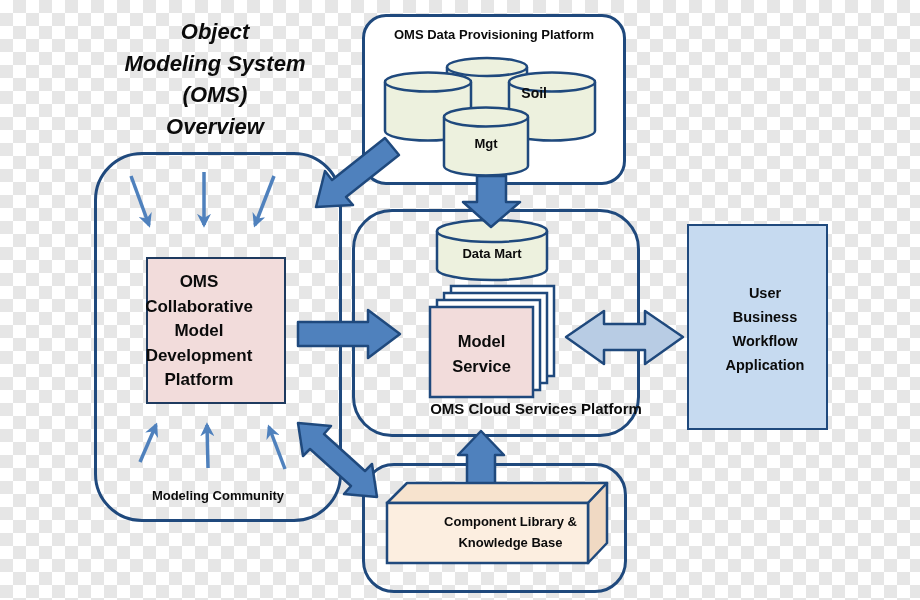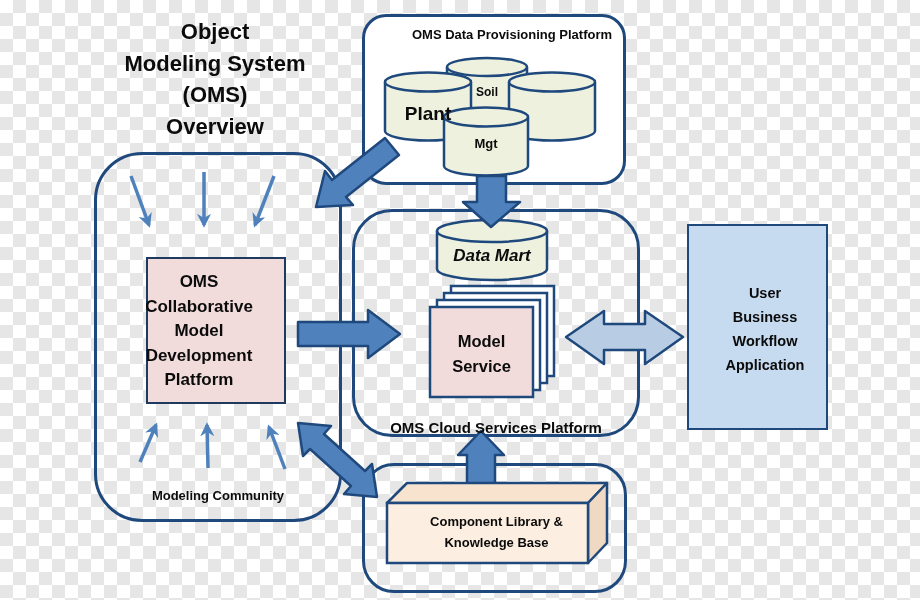--- a/index.html
+++ b/index.html
@@ -96,43 +96,42 @@
       <line class="thin" x1="204" y1="172" x2="204" y2="225" marker-end="url(#ah)"></line>
       <line class="thin" x1="274" y1="176" x2="255" y2="225" marker-end="url(#ah)"></line>
     </g>
     <g>
       <line class="thin" x1="140" y1="462" x2="156" y2="425" marker-end="url(#ah)"></line>
       <line class="thin" x1="208" y1="468" x2="207" y2="425" marker-end="url(#ah)"></line>
       <line class="thin" x1="285" y1="469" x2="269" y2="427" marker-end="url(#ah)"></line>
     </g>
   </svg>
 
-  <div class="lbl" style="left:90px;top:16px;width:250px;font-size:22px;line-height:31.5px;">Object
+  <div class="lbl" style="left:90px;top:16px;width:250px;font-size:22px;line-height:31.5px;font-style:italic;">Object
 Modeling System
 (OMS)
 Overview</div>
 
-  <div class="lbl" style="left:362px;top:28px;width:300px;font-size:13px;">OMS Data Provisioning Platform</div>
-  <div class="lbl" style="left:427px;top:86px;width:120px;font-size:12px;">Soil</div>
-  <div class="lbl" style="left:368px;top:104px;width:120px;font-size:19px;">Plant</div>
+  <div class="lbl" style="left:362px;top:28px;width:264px;font-size:13px;">OMS Data Provisioning Platform</div>
+  <div class="lbl" style="left:427px;top:86px;width:120px;font-size:14px;text-align:right;">Soil</div>
   <div class="lbl" style="left:426px;top:137px;width:120px;font-size:13px;">Mgt</div>
 
-  <div class="lbl" style="left:432px;top:247px;width:120px;font-size:17px;font-style:italic;">Data Mart</div>
+  <div class="lbl" style="left:432px;top:247px;width:120px;font-size:13px;">Data Mart</div>
   <div class="lbl" style="left:430px;top:329px;width:103px;font-size:16.5px;line-height:25px;">Model
 Service</div>
-  <div class="lbl" style="left:352px;top:420px;width:288px;font-size:15px;">OMS Cloud Services Platform</div>
+  <div class="lbl" style="left:352px;top:401px;width:288px;font-size:15px;padding-left:40px;">OMS Cloud Services Platform</div>
 
   <div class="lbl" style="left:133px;top:270px;width:132px;font-size:17px;line-height:24.5px;">OMS
 Collaborative
 Model
 Development
 Platform</div>
   <div class="lbl" style="left:94px;top:489px;width:248px;font-size:13px;">Modeling Community</div>
 
   <div class="lbl" style="left:687px;top:281px;width:156px;font-size:14.5px;line-height:24px;">User
 Business
 Workflow
 Application</div>
 
-  <div class="lbl" style="left:387px;top:511px;width:171px;font-size:13px;line-height:21px;padding-left:24px;">Component Library &amp;
+  <div class="lbl" style="left:401px;top:511px;width:171px;font-size:13px;line-height:21px;padding-left:24px;">Component Library &amp;
 Knowledge Base</div>
 
 </div>
 
 </body></html>

